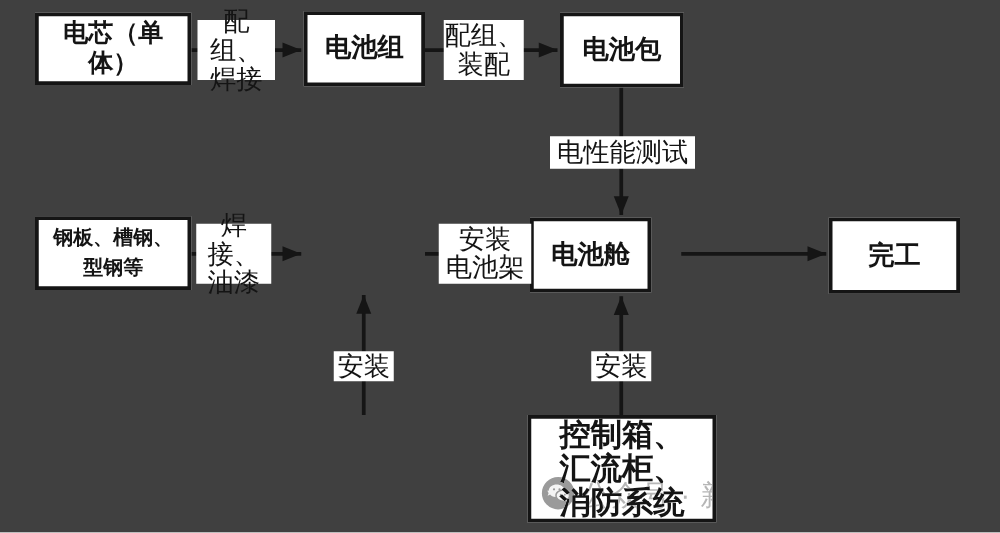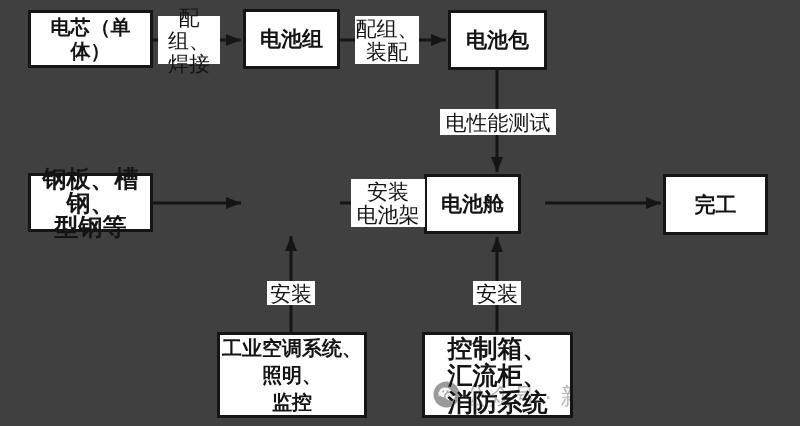--- a/index.html
+++ b/index.html
@@ -58,53 +58,50 @@
 
   <div class="node" style="left:243px;top:9px;width:97px;height:60px;">
     <div class="node-text">电池组</div>
   </div>
 
   <div class="node" style="left:448px;top:10px;width:99px;height:60px;">
     <div class="node-text">电池包</div>
   </div>
 
   <div class="node" style="left:28px;top:173px;width:125px;height:59px;">
-    <div class="node-text" style="font-size:24px;">钢板、槽钢、
+    <div class="node-text" style="font-size:16px;">钢板、槽钢、
 型钢等</div>
   </div>
 
 
   <div class="node" style="left:424px;top:174px;width:97px;height:60px;">
     <div class="node-text">电池舱</div>
   </div>
 
   <div class="node" style="left:663px;top:174px;width:105px;height:61px;">
     <div class="node-text">完工</div>
   </div>
 
-  <div class="node" style="left:217px;top:332px;width:150px;height:86px;">
-    <div class="node-text" style="font-size:20px;line-height:27px;">工业空调系统、
-照明、
-监控</div>
-  </div>
 
   <div class="node" style="left:422px;top:332px;width:151px;height:86px;">
     <div class="node-text" style="font-size:25px;line-height:27px;">控制箱、
 汇流柜、
 消防系统</div>
   </div>
 
   <div class="edge-label" style="left:158px;top:16px;width:62px;height:48px;">配组、
 焊接</div>
 
   <div class="edge-label" style="left:355px;top:16px;width:64px;height:48px;">配组、
 装配</div>
 
   <div class="edge-label" style="left:440px;top:109px;width:116px;height:26px;">电性能测试</div>
 
+  <div class="edge-label" style="left:157px;top:179px;width:60px;height:48px;">焊接、
+油漆</div>
 
   <div class="edge-label" style="left:351px;top:179px;width:74px;height:48px;">安装
 电池架</div>
 
 
   <div class="edge-label" style="left:267px;top:281px;width:48px;height:24px;">安装</div>
 
   <div class="edge-label" style="left:473px;top:281px;width:48px;height:24px;">安装</div>
 
   <div class="watermark" style="left:433px;top:381px;">

